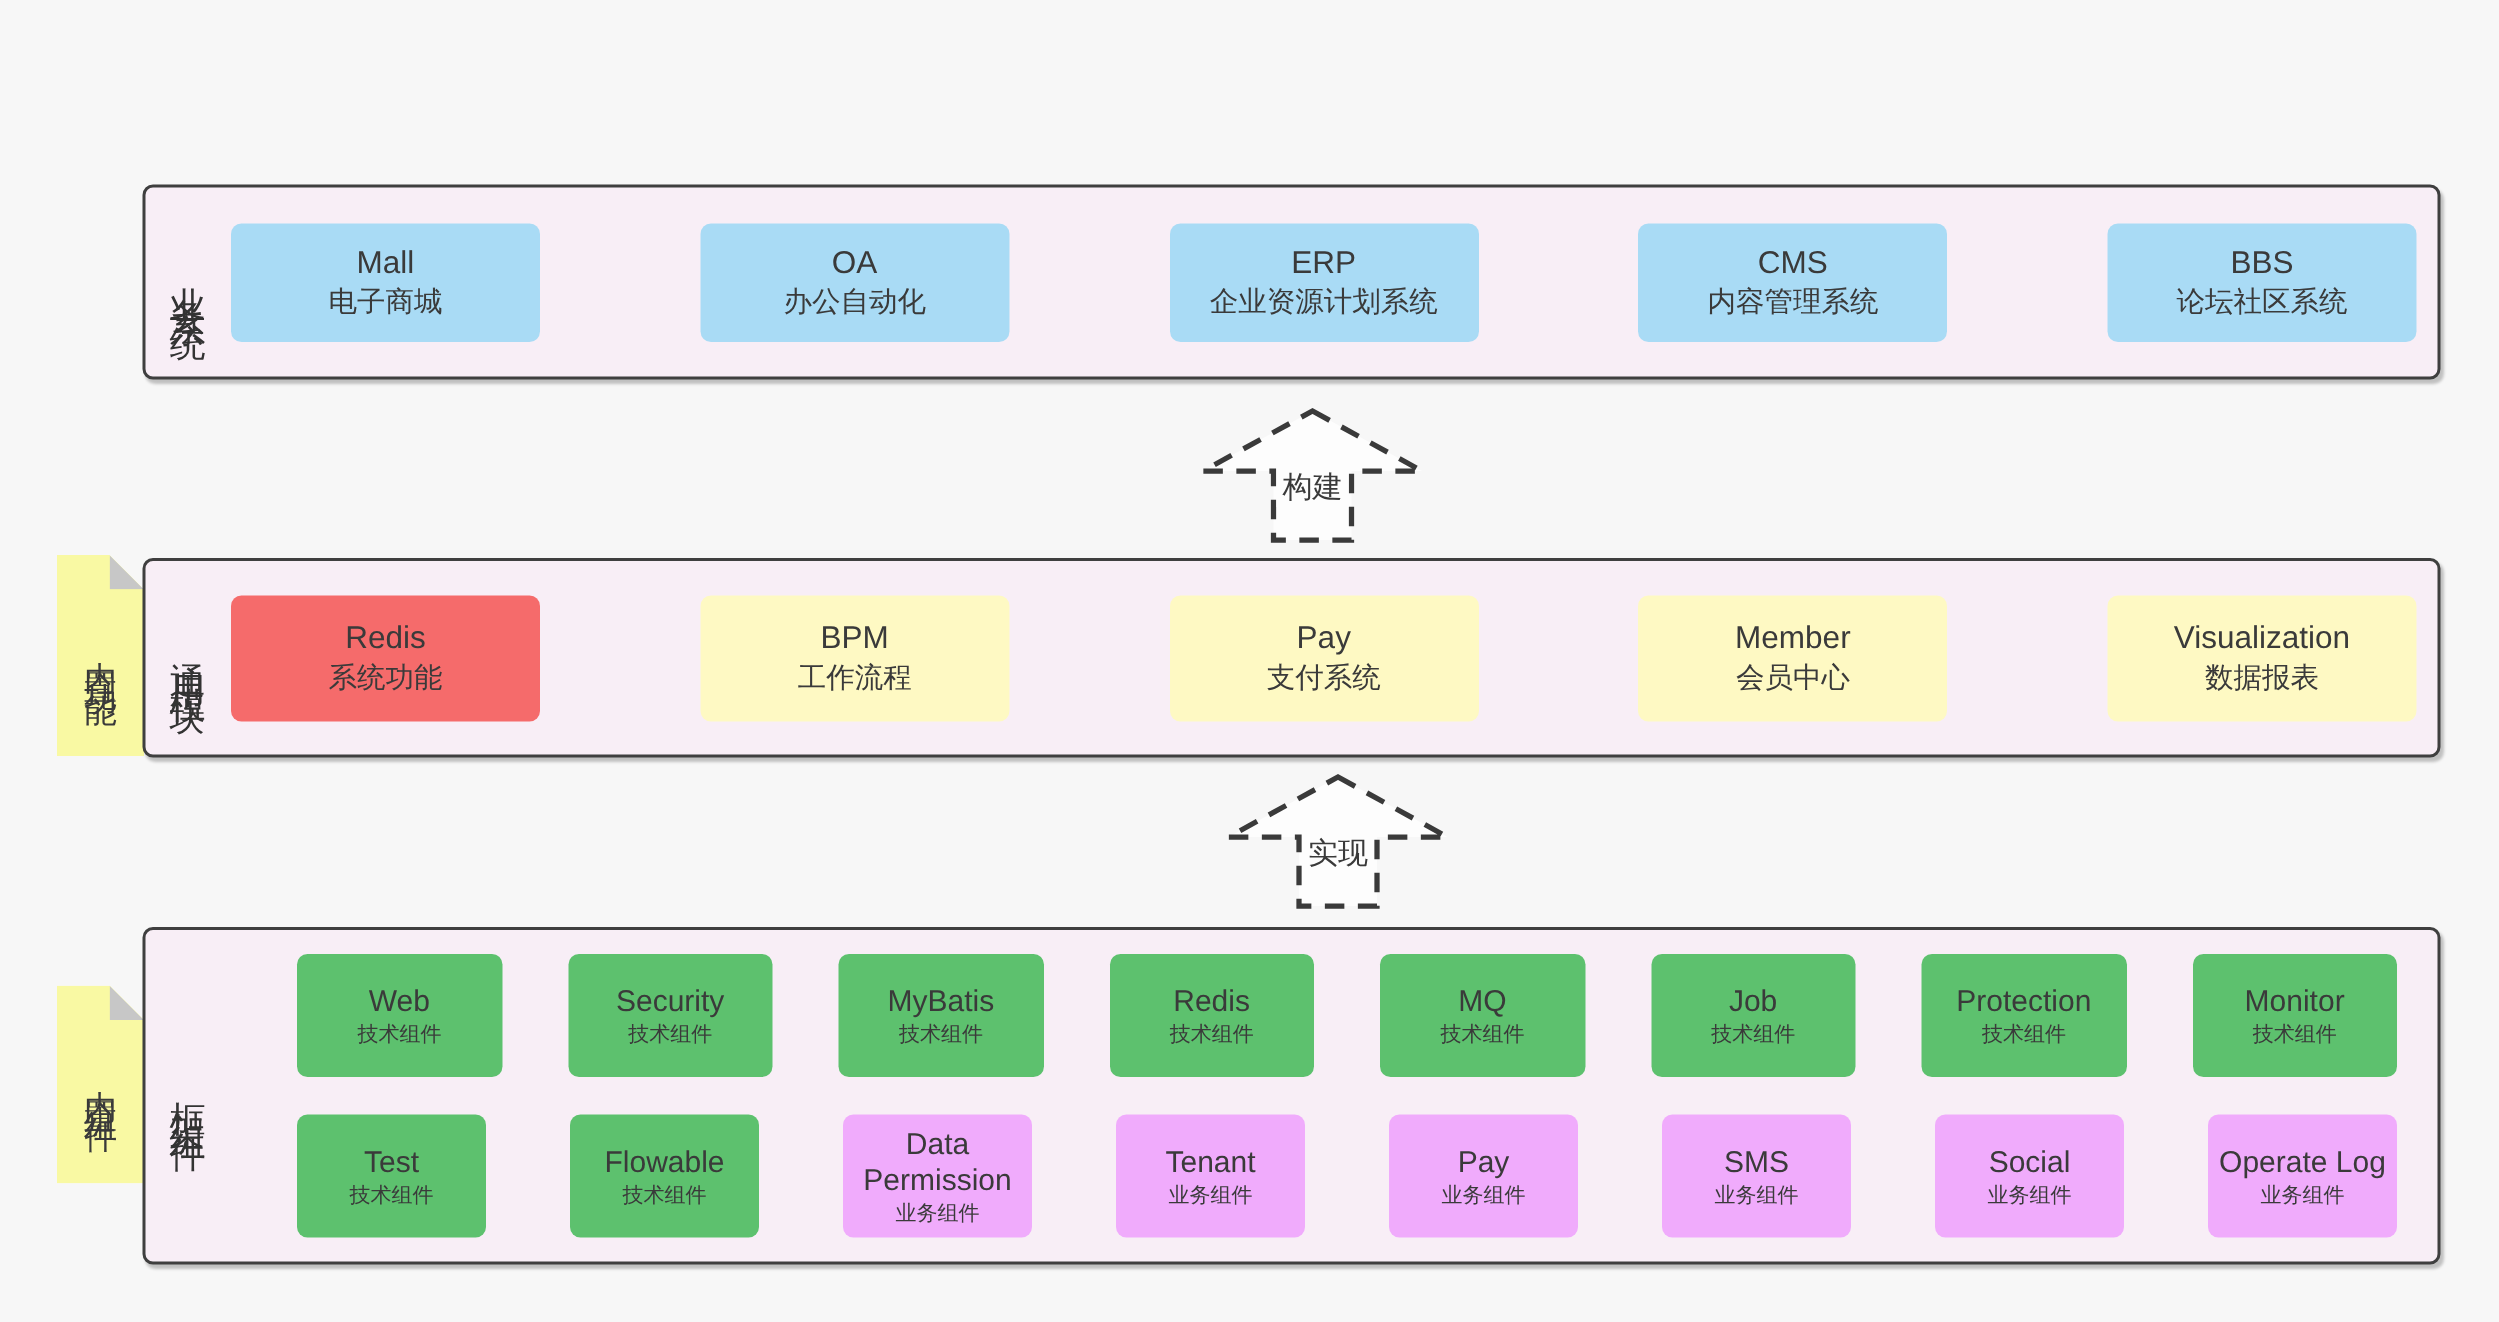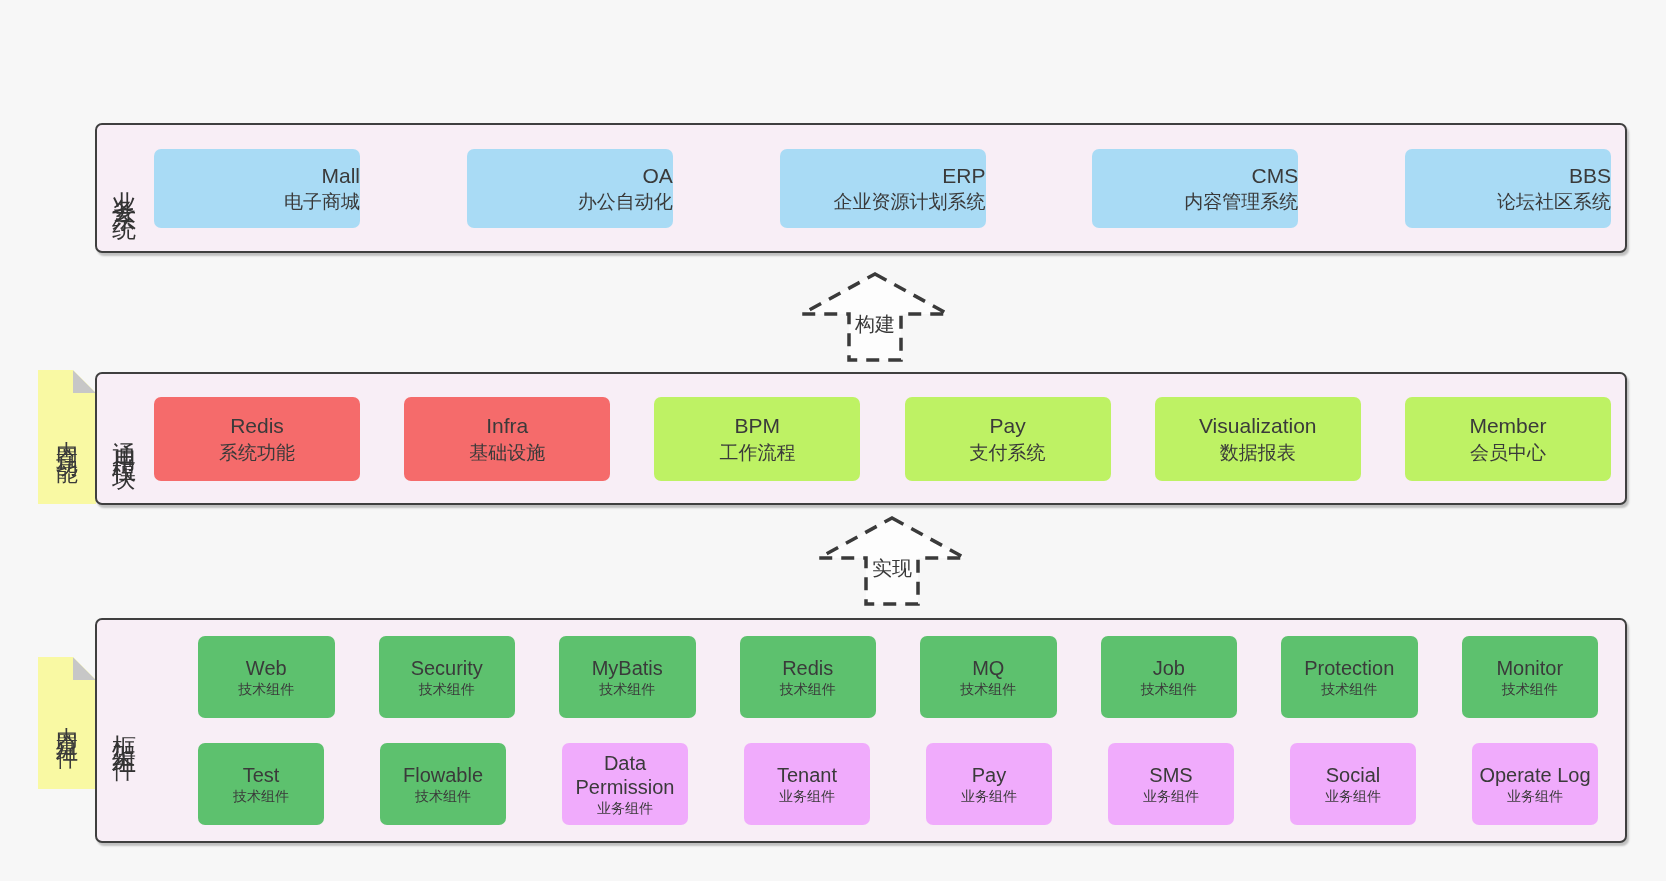--- a/index.html
+++ b/index.html
@@ -30,23 +30,23 @@
   .bx { border-radius:7px; display:flex; flex-direction:column; justify-content:center;
         align-items:center; text-align:center; }
   .bx .t { font-size:21px; line-height:1.32; }
   .bx .s { font-size:19px; line-height:1.32; }
   .big   { width:206px; height:79px; }
   .band2 .big { height:84px; }
   .sm    { width:155px; height:82px;margin-left:44px; }
   .sm .t { font-size:20px; line-height:1.22; }
   .sm .s { font-size:14px; line-height:1.22; }
 
-  .c-blue   { background:#a9dbf5;align-items:flex-end; }
+  .c-blue   { background:#a9dbf5; }
   .c-red    { background:#f56b6b; }
-  .c-pink   { background:#bef264; }
+  .c-pink   { background:#fef9c3; }
   .c-green  { background:#5dc16e; }
   .c-lgreen { background:#f0abfc; }
 
   
   .tab { position:absolute; left:38px; width:58px; background:#f9f9a3; z-index:0;
          display:flex; align-items:center; justify-content:center;
          clip-path:polygon(0 0, calc(100% - 23px) 0, 100% 23px, 100% 100%, 0 100%); }
   .tab2 { top:370px; height:134px; }
   .tab3 { top:657px; height:132px; }
   .tab .vtext { writing-mode:vertical-lr; text-orientation:upright;
@@ -99,39 +99,35 @@
     <span class="fold"></span>
     <span class="vtext">内置功能</span>
   </div>
   <section class="band band2">
     <div class="vlabel">通用模块</div>
     <div class="row rowfull">
       <div class="bx big c-red">
         <div class="t">Redis</div>
         <div class="s">系统功能</div>
       </div>
-      <div class="bx big c-red">
-        <div class="t">Infra</div>
-        <div class="s">基础设施</div>
-      </div>
       <div class="bx big c-pink">
         <div class="t">BPM</div>
         <div class="s">工作流程</div>
       </div>
       <div class="bx big c-pink">
         <div class="t">Pay</div>
         <div class="s">支付系统</div>
       </div>
       <div class="bx big c-pink">
+        <div class="t">Member</div>
+        <div class="s">会员中心</div>
+      </div>
+      <div class="bx big c-pink">
         <div class="t">Visualization</div>
         <div class="s">数据报表</div>
-      </div>
-      <div class="bx big c-pink">
-        <div class="t">Member</div>
-        <div class="s">会员中心</div>
       </div>
     </div>
   </section>
 
   <svg class="arrow" style="left:817px; top:515px;" width="150" height="92" viewBox="0 0 150 92">
     <polygon points="75,3 148,43 101,43 101,89 49,89 49,43 2,43" fill="#fdfdfd" stroke="#3a3a3a" stroke-width="3.5" stroke-dasharray="13 9"></polygon>
     <rect x="51" y="40" width="48" height="27" fill="#fdfdfd"></rect>
     <text x="75" y="60" text-anchor="middle" font-size="20" fill="#3a3a3a">实现</text>
   </svg>
 

